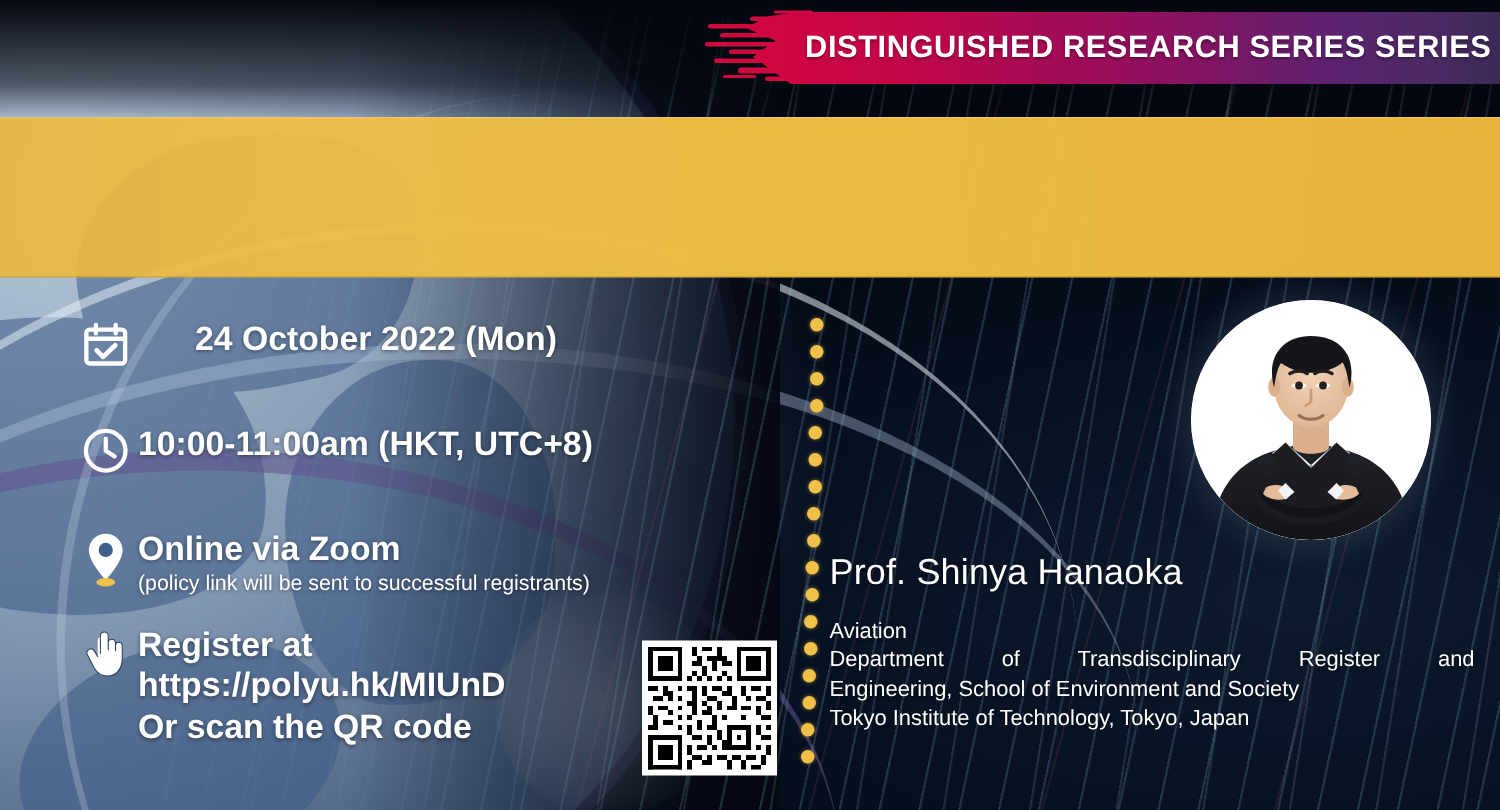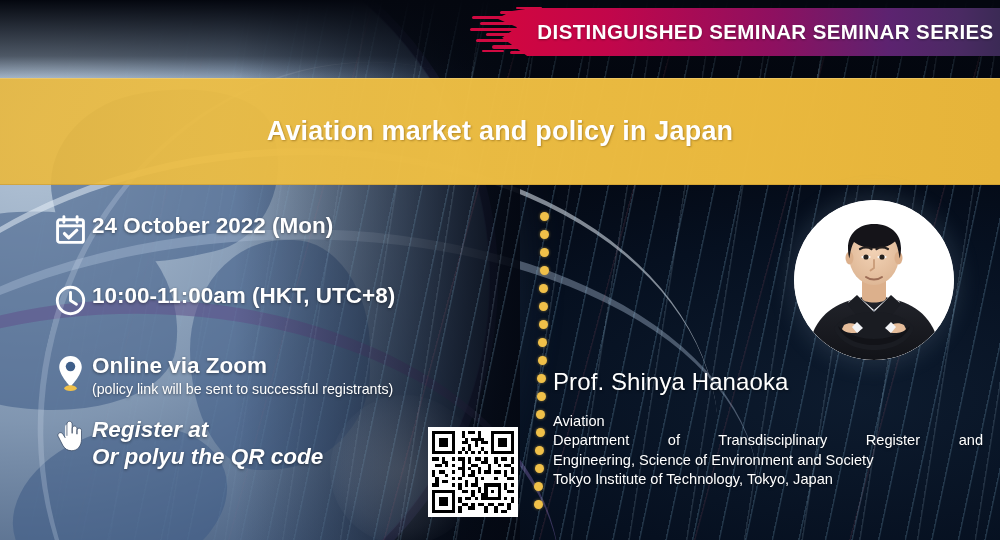--- a/index.html
+++ b/index.html
@@ -226,24 +226,24 @@
     line-height: 1.22;
     text-shadow: 0 1px 3px rgba(0,0,0,0.45);
   }
   .info-sub {
     font-size: 14.2px;
     font-weight: normal;
     line-height: 1.3;
     margin-top: 1px;
     text-shadow: 0 1px 3px rgba(0,0,0,0.45);
   }
-  .row-date { top: 0px; }
+  .row-date { top: 0px; gap: 38px; }
   .row-time { top: 70px; }
   .row-venue { top: 140px; justify-content: flex-end; }
-  .row-register { top: 204px; font-style: italic; }
+  .row-register { top: 204px; }
 
   
   .qr {
     position: absolute;
     left: 428px; top: 427px;
     width: 90px; height: 90px;
     background: #ffffff;
     padding: 4px;
     box-sizing: border-box;
   }
@@ -332,24 +332,23 @@
     <span style="left:0px;  top:22px; width:60px;"></span>
     <span style="left:16px; top:27px; width:44px;"></span>
     <span style="left:6px;  top:33px; width:55px;"></span>
     <span style="left:22px; top:39px; width:40px; height:4px;"></span>
     <span style="left:30px; top:5px;  width:34px;"></span>
     <span style="left:40px; top:45px; width:30px;"></span>
     <span style="left:12px; top:44px; width:22px; height:2px;"></span>
     <span style="left:46px; top:1px;  width:26px; height:2px;"></span>
   </div>
   <div class="banner"></div>
-  <div class="banner-text">DISTINGUISHED SEMINAR SEMINAR SERIES</div>
+  <div class="banner-text">DISTINGUISHED RESEARCH SERIES SERIES</div>
 
   <div class="title-band"></div>
-  <div class="title-text">Aviation market and policy in Japan</div>
 
   <div class="info-list">
 
     <div class="info-row row-date">
       <div class="info-icon">
         <svg width="33" height="33" viewBox="0 0 24 24" fill="none">
           <rect x="2.6" y="4.2" width="18.8" height="16.4" rx="1.6" stroke="#ffffff" stroke-width="2.1"></rect>
           <path d="M2.6 8.6h18.8" stroke="#ffffff" stroke-width="2.1"></path>
           <path d="M7.2 1.9v4.1M16.8 1.9v4.1" stroke="#ffffff" stroke-width="2.1" stroke-linecap="round"></path>
           <path d="M7.6 14.2l3.1 3.2 5.9-5.6" stroke="#ffffff" stroke-width="2.3" stroke-linecap="round" stroke-linejoin="round"></path>
@@ -390,21 +389,22 @@
       <div class="info-icon">
         <svg width="33" height="36" viewBox="0 0 24 26" fill="none">
           <path d="M9.4 12.6V4.3c0-1.1.85-2 1.9-2s1.9.9 1.9 2v6.4" fill="#ffffff"></path>
           <path d="M13.2 10.9V7.6c0-1 .8-1.8 1.75-1.8s1.75.8 1.75 1.8v3.8" fill="#ffffff"></path>
           <path d="M16.7 11.4V9c0-.95.75-1.7 1.65-1.7S20 8.05 20 9v6.3c0 4.9-2.9 8.4-7.1 8.4-3.1 0-5-1.35-6.5-3.9L3.1 13.4c-.55-.95-.2-2.1.75-2.6.9-.5 2-.2 2.55.7l1.7 2.7V6.4c0-1.05.85-1.9 1.9-1.9" fill="#ffffff"></path>
           <path d="M9.4 12.6V4.3c0-1.1.85-2 1.9-2s1.9.9 1.9 2v6.4M13.2 10.9V7.6c0-1 .8-1.8 1.75-1.8s1.75.8 1.75 1.8v3.8M16.7 11.4V9c0-.95.75-1.7 1.65-1.7S20 8.05 20 9v6.3c0 4.9-2.9 8.4-7.1 8.4-3.1 0-5-1.35-6.5-3.9L3.1 13.4c-.55-.95-.2-2.1.75-2.6.9-.5 2-.2 2.55.7l1.7 2.7" stroke="#2a3c57" stroke-width="0.5" stroke-linecap="round" stroke-linejoin="round"></path>
         </svg>
       </div>
       <div class="info-body">
         <div class="info-main">Register at</div>
-        <div class="info-main">Or polyu the QR code</div>
+        <div class="info-main">https://polyu.hk/MIUnD</div>
+        <div class="info-main">Or scan the QR code</div>
       </div>
     </div>
   </div>
 
   <div class="qr">
     <svg viewBox="0 0 25 25" shape-rendering="crispEdges">
       <rect width="25" height="25" fill="#ffffff"></rect>
       <g fill="#000000">
 
         <rect x="0" y="0" width="7" height="1"></rect>
@@ -540,21 +540,21 @@
     <i style="left:4px;  top:252px;"></i>
     <i style="left:3px;  top:270px;"></i>
     <i style="left:3px;  top:288px;"></i>
   </div>
 
   <div class="speaker">
     <div class="speaker-name">Prof. Shinya Hanaoka</div>
     <div class="speaker-title">Aviation</div>
     <div class="speaker-affil">
       <div class="just-line">Department of Transdisciplinary Register and</div>
-      <div>Engineering, Science of Environment and Society</div>
+      <div>Engineering, School of Environment and Society</div>
       <div>Tokyo  Institute of Technology, Tokyo, Japan</div>
     </div>
   </div>
 
   <div class="portrait">
     <svg viewBox="0 0 160 160">
       <defs>
         <clipPath id="circ">
             <circle cx="80" cy="80" r="80"></circle>
           </clipPath>

